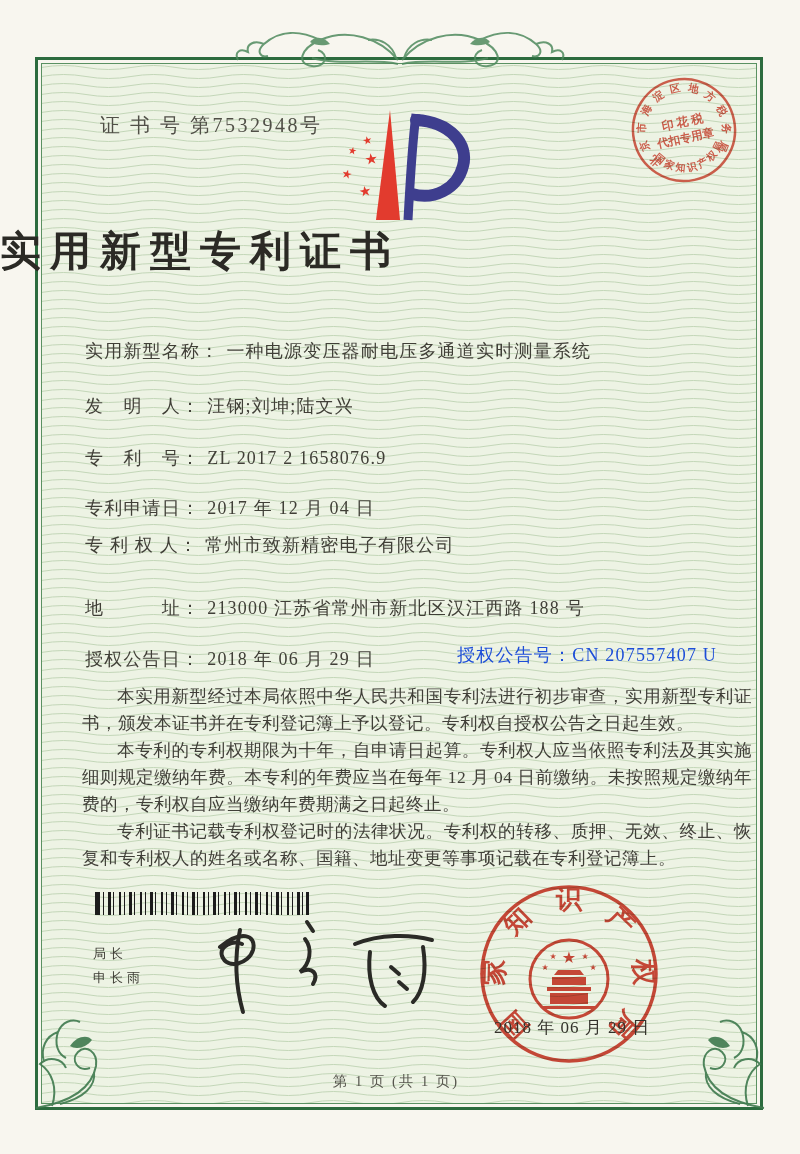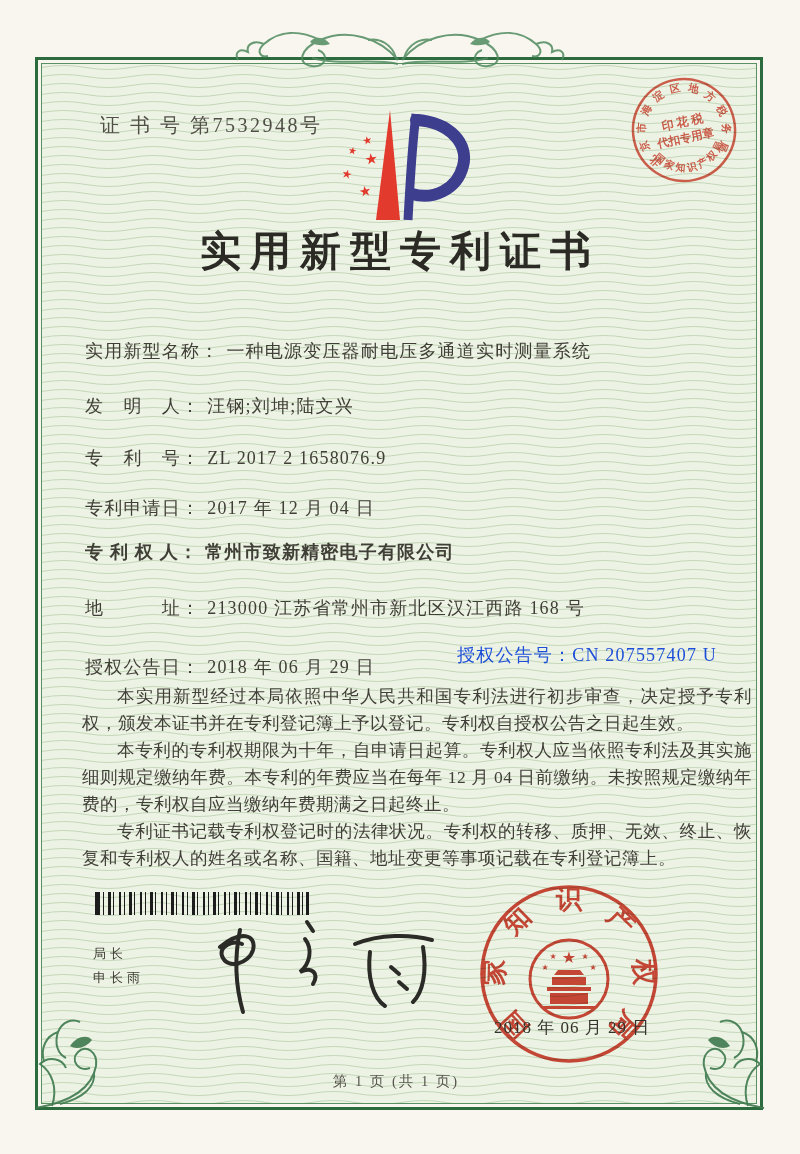--- a/index.html
+++ b/index.html
@@ -6,27 +6,27 @@
   .page{position:relative;width:800px;height:1154px;background:#f8f6ef;overflow:hidden;
         font-family:"Liberation Serif","DejaVu Serif",serif;}
   
   .border-outer{position:absolute;left:35px;top:57px;width:728px;height:1053px;
     border:3px solid #2c6b3e;box-sizing:border-box;z-index:2;}
   .border-inner{position:absolute;inset:3px;border:1.5px solid #5a9162;}
   .guilloche{position:absolute;left:41px;top:63px;z-index:0;}
   .deco{position:absolute;left:0;top:0;z-index:3;pointer-events:none;}
   
   .cert-no{position:absolute;left:80px;top:112px;font-size:20px;letter-spacing:2.5px;color:#504f47;z-index:4;margin-left:20px;}
-  .title{position:absolute;left:0;right:0;top:224px;text-align:center;font-size:41px;font-weight:700;
+  .title{position:absolute;left:0;right:0;top:224px;text-align:left;font-size:41px;font-weight:700;
     letter-spacing:9px;color:#2b2a25;z-index:4;}
   .logo{position:absolute;left:330px;top:104px;z-index:4;}
   .fields{position:absolute;left:85px;top:339px;width:660px;z-index:4;}
   .frow{position:absolute;left:0;font-size:18px;letter-spacing:1.2px;color:#403f37;white-space:nowrap;}
   .frow .val{margin-left:7px;}
-  .r0{top:0;} .r1{top:55px;} .r2{top:107px;} .r3{top:157px;} .r4{top:201px;font-weight:bold;} .r5{top:257px;} .r6{top:316px;}
+  .r0{top:0;} .r1{top:55px;} .r2{top:107px;} .r3{top:157px;} .r4{top:194px;} .r5{top:257px;} .r6{top:308px;}
   .col2{position:absolute;left:372px;top:304px;font-size:18px;letter-spacing:1.2px;color:#1d4ed8;white-space:nowrap;}
   .paras{position:absolute;left:82px;top:683px;width:670px;z-index:4;}
   .paras p{margin:0;text-indent:2em;font-size:17.5px;line-height:27px;text-align:justify;
     color:#403f38;letter-spacing:.5px;}
   .barcode{position:absolute;left:95px;top:892px;width:208px;height:23px;z-index:4;
     border-left:3px solid #1c1c1c;border-right:3px solid #1c1c1c;
     background:
       repeating-linear-gradient(90deg,#1c1c1c 0 2px,transparent 2px 5px,#1c1c1c 5px 6px,transparent 6px 10px,
       #1c1c1c 10px 13px,transparent 13px 15px,#1c1c1c 15px 16px,transparent 16px 21px);}
   .officer{position:absolute;left:93px;top:945px;z-index:4;color:#3c3b33;}
@@ -106,32 +106,32 @@
     <div class="frow r2">
       <span class="lbl">专　利　号：</span><span class="val">ZL 2017 2 1658076.9</span>
     </div>
     <div class="frow r3">
       <span class="lbl">专利申请日：</span><span class="val">2017 年 12 月 04 日</span>
     </div>
     <div class="frow r4">
       <span class="lbl">专 利 权 人：</span><span class="val">常州市致新精密电子有限公司</span>
     </div>
     <div class="frow r5">
-      <span class="lbl">地　　　址：</span><span class="val">213000 江苏省常州市新北区汉江西路 168 号</span>
+      <span class="lbl">地　　　址：</span><span class="val">213000 江苏省常州市新北区汉江西路 188 号</span>
     </div>
     <div class="frow r6">
       <span class="lbl">授权公告日：</span><span class="val">2018 年 06 月 29 日</span>
     </div>
     <div class="col2">
       <span class="lbl">授权公告号：</span><span class="val">CN 207557407 U</span>
     </div>
   </div>
 
   <div class="paras">
-    <p>本实用新型经过本局依照中华人民共和国专利法进行初步审查，决定授予专利权，颁发本证书并在专利登记簿上予以登记。专利权自授权公告之日起生效。</p>
+    <p>本实用新型经过本局依照中华人民共和国专利法进行初步审查，实用新型专利证书，颁发本证书并在专利登记簿上予以登记。专利权自授权公告之日起生效。</p>
     <p>本专利的专利权期限为十年，自申请日起算。专利权人应当依照专利法及其实施细则规定缴纳年费。本专利的年费应当在每年 12 月 04 日前缴纳。未按照规定缴纳年费的，专利权自应当缴纳年费期满之日起终止。</p>
     <p>专利证书记载专利权登记时的法律状况。专利权的转移、质押、无效、终止、恢复和专利权人的姓名或名称、国籍、地址变更等事项记载在专利登记簿上。</p>
   </div>
 
   <div class="barcode"></div>
 
   <div class="officer">
     <div>局长</div>
     <div>申长雨</div>
   </div>

